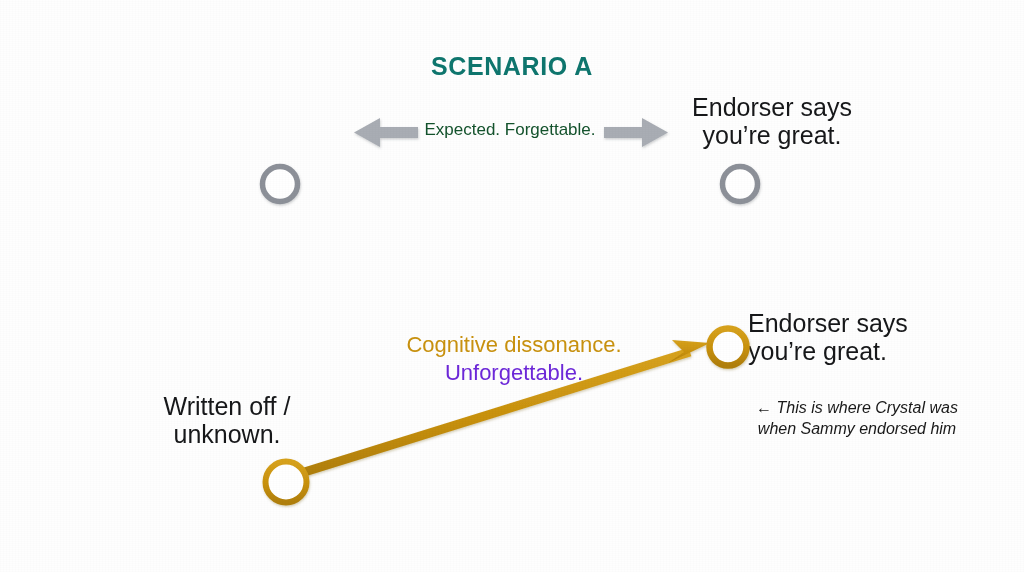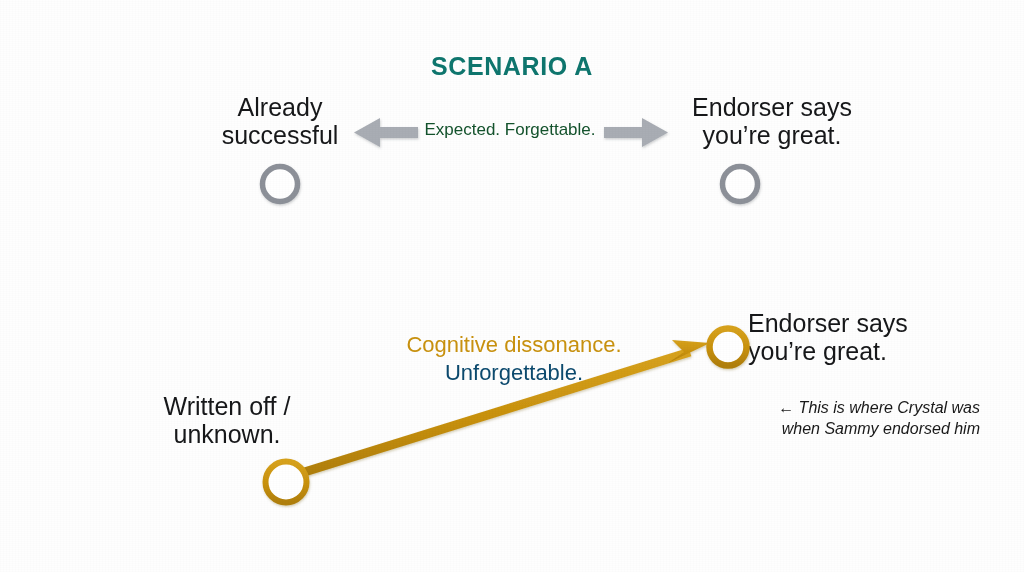--- a/index.html
+++ b/index.html
@@ -53,21 +53,21 @@
   }
   .gold-label {
     font-size: 22px;
     font-weight: normal;
     text-align: center;
     line-height: 1.25;
   }
   .note-label {
     font-size: 16px;
     font-style: italic;
-    text-align: right;
+    text-align: center;
     color: #1a1a1a;
     line-height: 1.3;
   }
   .grain {
     position: absolute;
     left: 0; top: 0;
     width: 1024px; height: 572px;
     pointer-events: none;
     opacity: 0.035;
     background-image:
@@ -75,32 +75,30 @@
       repeating-linear-gradient(90deg, rgba(0,0,0,.5) 0px, rgba(0,0,0,0) 1px, rgba(0,0,0,0) 3px);
   }
 </style>
 </head>
 <body>
 
 <div id="stage">
 
   <div class="txt scenario-title" style="left:344px; top:52px; width:336px;">SCENARIO A</div>
 
-  <div class="txt endpoint-label" style="left:180px; top:93px; width:200px;">Already
-successful</div>
 
   <div class="txt mid-label" style="left:402px; top:120px; width:216px;">Expected. Forgettable.</div>
 
   <div class="txt endpoint-label" style="left:664px; top:93px; width:216px;">Endorser says
 you’re great.</div>
 
 
   <div class="txt gold-label" style="left:368px; top:331px; width:292px; color:#c9920f;">Cognitive dissonance.</div>
 
-  <div class="txt gold-label" style="left:368px; top:359px; width:292px; color:#0c4a6e;">Unforgettable.</div>
+  <div class="txt gold-label" style="left:368px; top:359px; width:292px; color:#6d28d9;">Unforgettable.</div>
 
   <div class="txt endpoint-label" style="left:748px; top:309px; width:216px; text-align:left;">Endorser says
 you’re great.</div>
 
   <div class="txt note-label" style="left:734px; top:398px; width:246px;">← This is where Crystal was
 when Sammy endorsed him</div>
 
   <div class="txt endpoint-label" style="left:118px; top:392px; width:218px;">Written off /
 unknown.</div>
 

